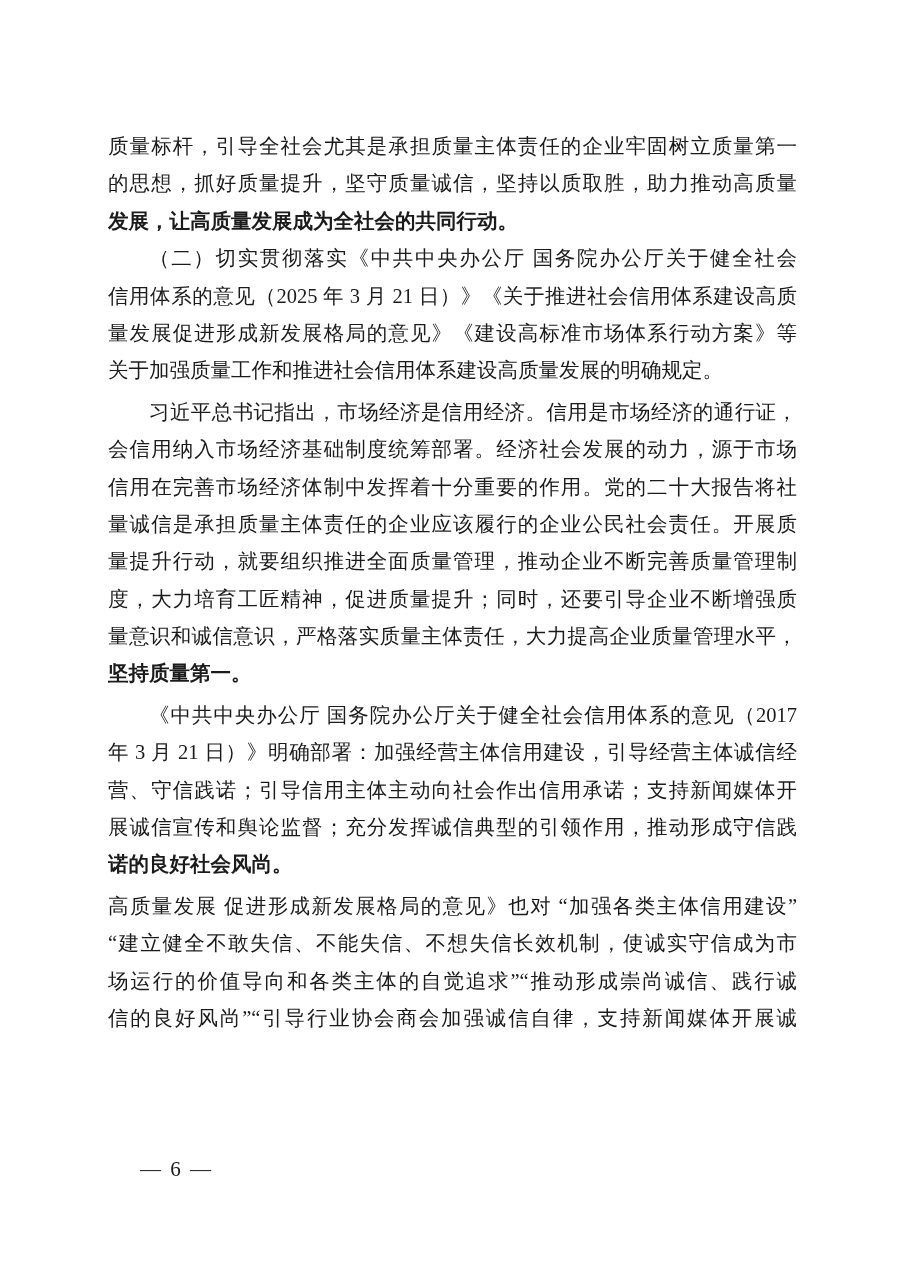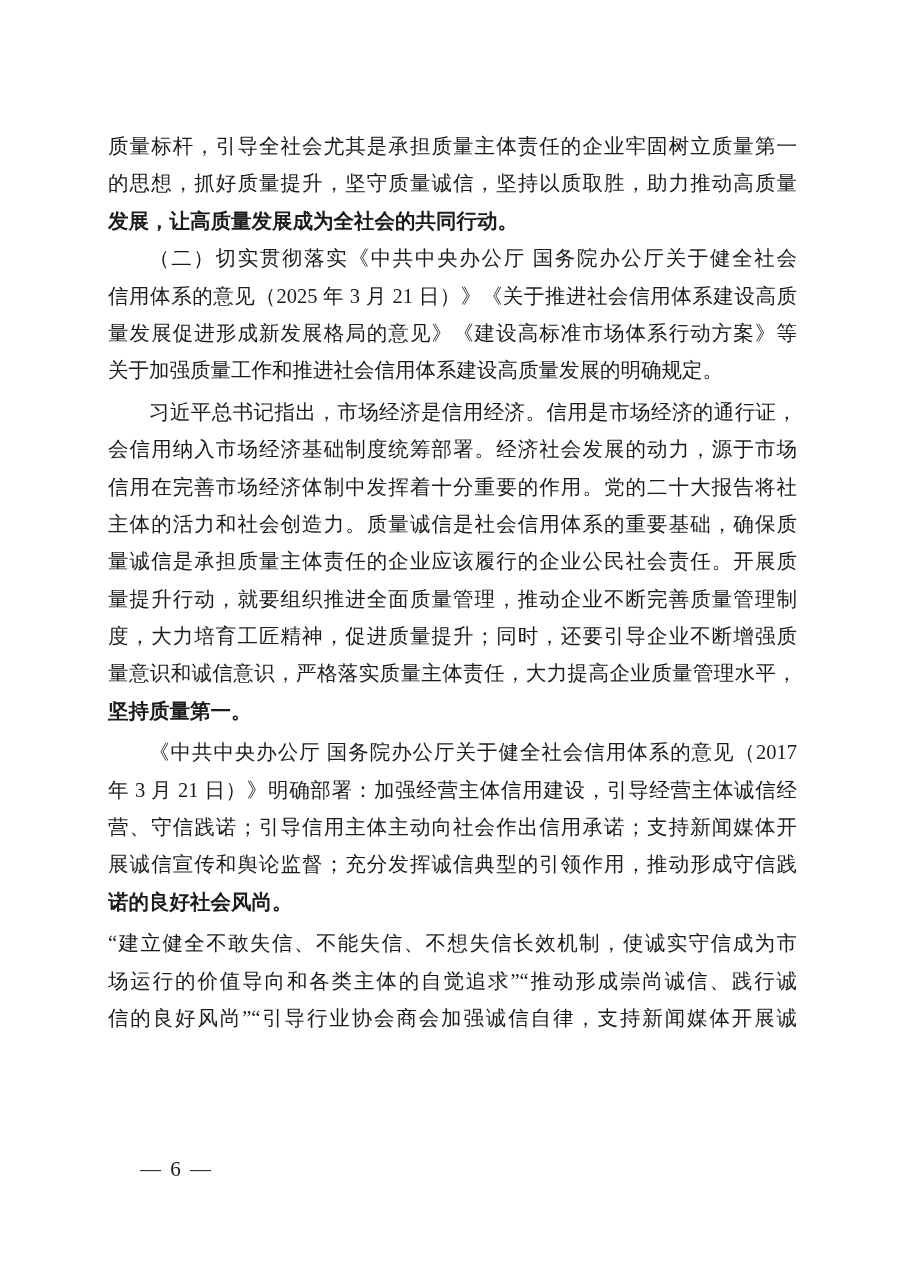--- a/index.html
+++ b/index.html
@@ -79,37 +79,37 @@
       <div class="line fill indent">（二）切实贯彻落实《中共中央办公厅 国务院办公厅关于健全社会</div>
       <div class="line fill">信用体系的意见（2025 年 3 月 21 日）》《关于推进社会信用体系建设高质</div>
       <div class="line fill">量发展促进形成新发展格局的意见》《建设高标准市场体系行动方案》等</div>
       <div class="line end">关于加强质量工作和推进社会信用体系建设高质量发展的明确规定。</div>
     </div>
 
     <div class="para spaced">
       <div class="line fill indent">习近平总书记指出，市场经济是信用经济。信用是市场经济的通行证，</div>
       <div class="line fill">会信用纳入市场经济基础制度统筹部署。经济社会发展的动力，源于市场</div>
       <div class="line fill">信用在完善市场经济体制中发挥着十分重要的作用。党的二十大报告将社</div>
-      <div class="line fill">主体的活力和社会创造力。质量诚信是社会信用体系的重要基础，确保质</div>
       <div class="line fill">量诚信是承担质量主体责任的企业应该履行的企业公民社会责任。开展质</div>
       <div class="line fill">量提升行动，就要组织推进全面质量管理，推动企业不断完善质量管理制</div>
       <div class="line fill">度，大力培育工匠精神，促进质量提升；同时，还要引导企业不断增强质</div>
       <div class="line fill">量意识和诚信意识，严格落实质量主体责任，大力提高企业质量管理水平，</div>
       <div class="line end">坚持质量第一。</div>
     </div>
 
     <div class="para spaced">
       <div class="line fill indent">《中共中央办公厅 国务院办公厅关于健全社会信用体系的意见（2017</div>
       <div class="line fill">年 3 月 21 日）》明确部署：加强经营主体信用建设，引导经营主体诚信经</div>
       <div class="line fill">营、守信践诺；引导信用主体主动向社会作出信用承诺；支持新闻媒体开</div>
       <div class="line fill">展诚信宣传和舆论监督；充分发挥诚信典型的引领作用，推动形成守信践</div>
       <div class="line end">诺的良好社会风尚。</div>
     </div>
 
     <div class="para spaced">
+      <div class="line fill">高质量发展 促进形成新发展格局的意见》也对 “加强各类主体信用建设”</div>
       <div class="line fill">“建立健全不敢失信、不能失信、不想失信长效机制，使诚实守信成为市</div>
       <div class="line fill">场运行的价值导向和各类主体的自觉追求”“推动形成崇尚诚信、践行诚</div>
       <div class="line fill">信的良好风尚”“引导行业协会商会加强诚信自律，支持新闻媒体开展诚</div>
     </div>
 
   </div>
 
   <div class="page-number">— 6 —</div>
 
 </div>

